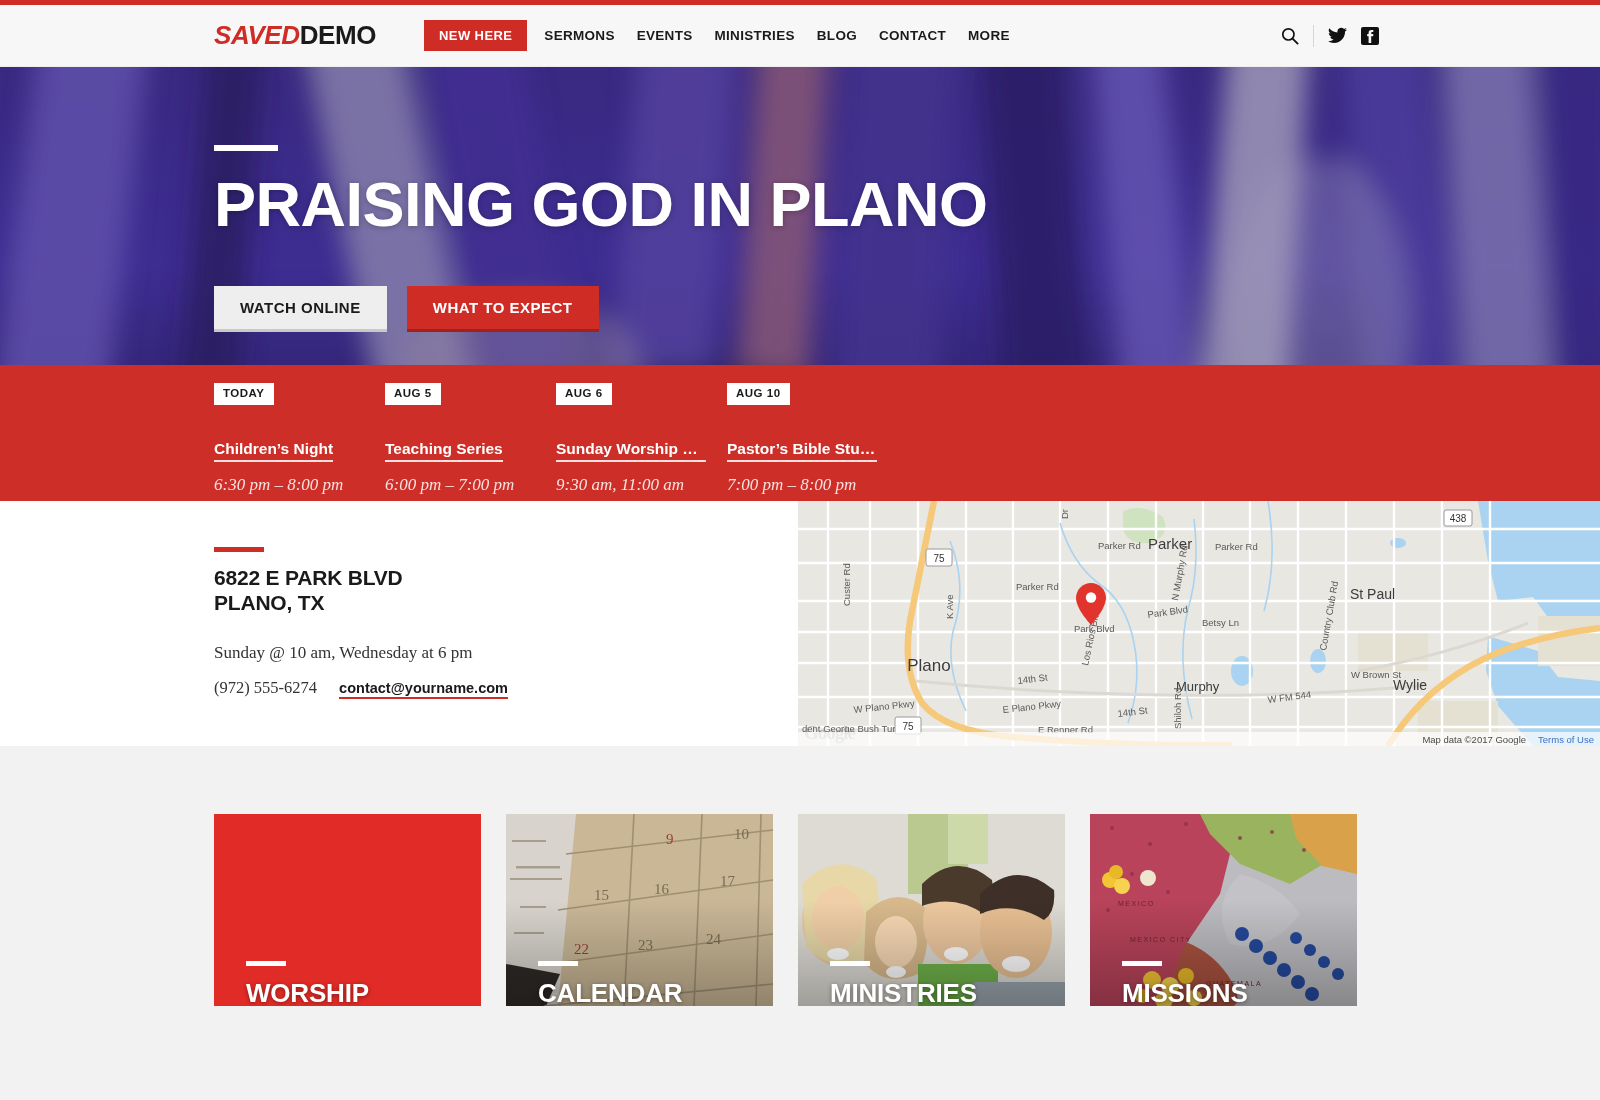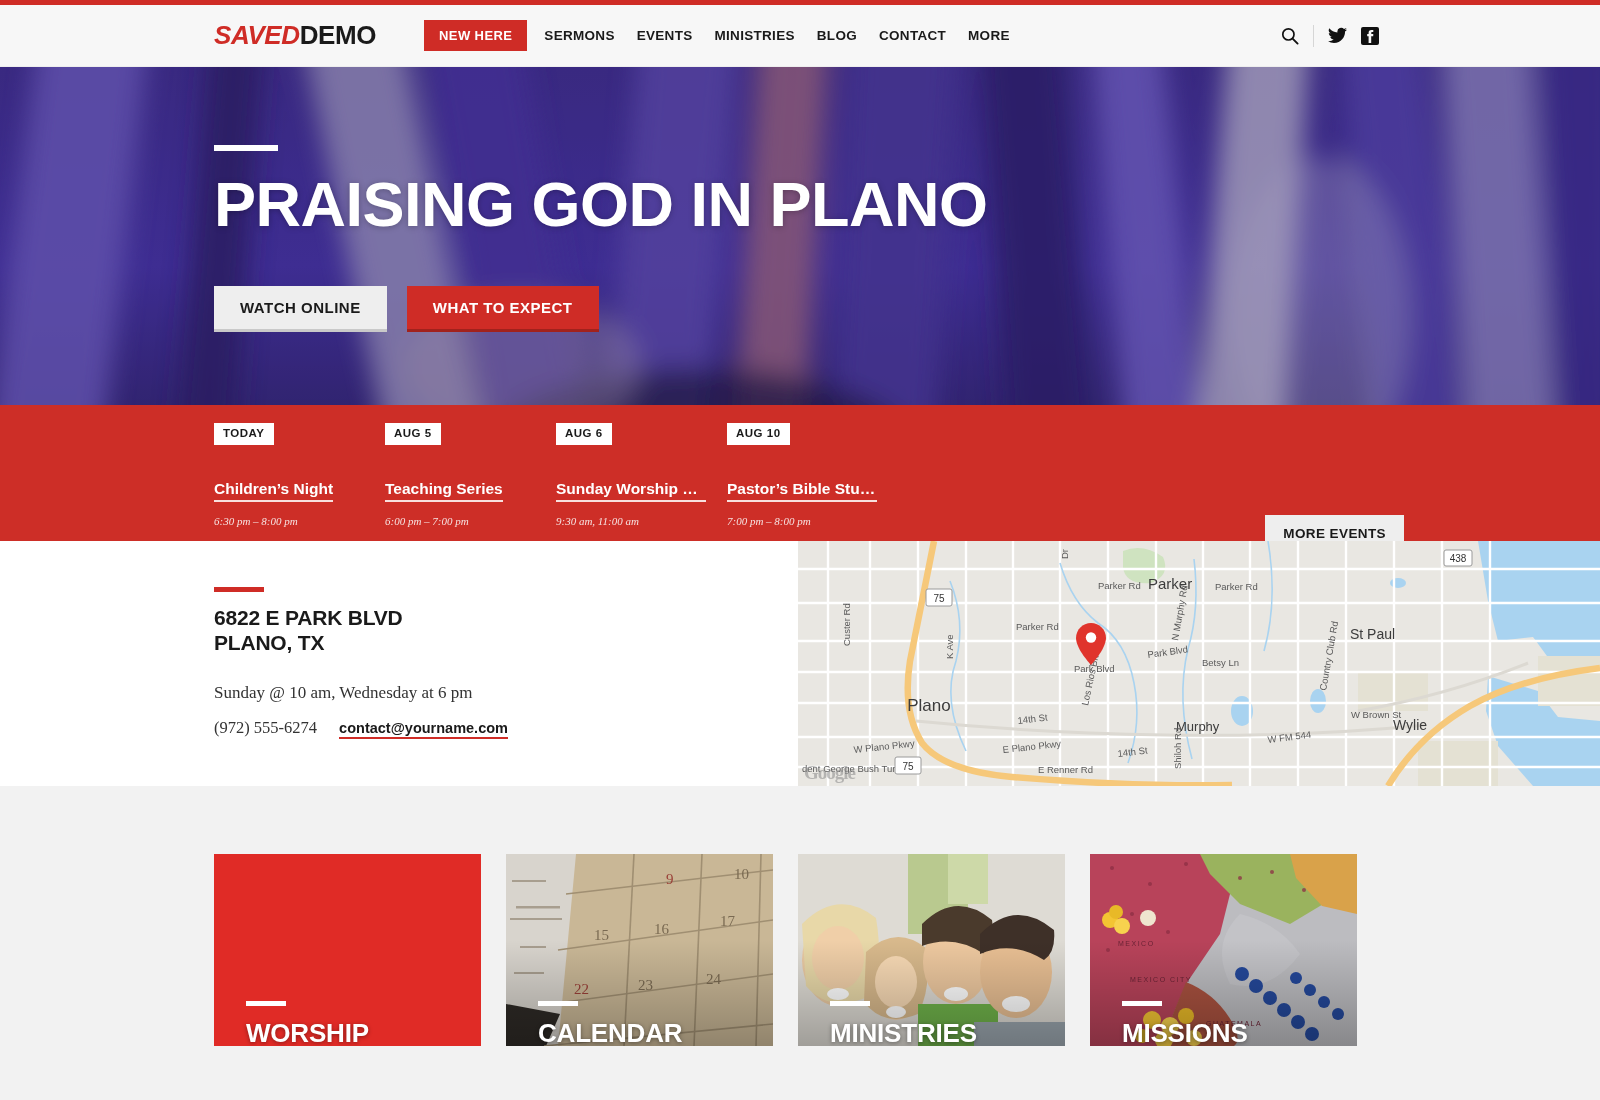--- a/index.html
+++ b/index.html
@@ -38,21 +38,21 @@
   .nav-item:last-child { margin-right:0; }
 
   .header-right {
     margin-left:auto; display:flex; align-items:center; gap:14px; padding-right:200px;
   }
   .hdr-divider { width:1px; height:22px; background:#d6d6d6; }
   .icon-btn { cursor:pointer; display:flex; align-items:center; }
 
   
   .hero {
-    height:338px; position:relative; overflow:hidden;
+    height:298px; position:relative; overflow:hidden;
     background:#a21caf;
   }
   .hero-bg { position:absolute; inset:0; }
   .hero-inner {
     position:relative; z-index:3; padding:78px 0 0 214px;
   }
   .hero-dash { width:64px; height:6px; background:#ffffff; margin-bottom:22px; }
   .hero-title {
     font-size:63px; font-weight:bold; color:#fff; letter-spacing:-0.5px;
     line-height:1; text-shadow:0 1px 6px rgba(0,0,0,.25);
@@ -84,21 +84,21 @@
     padding:5px 9px; line-height:1;
   }
   .ev-title {
     margin-top:35px; font-size:15.5px; font-weight:bold; color:#fff;
     border-bottom:2px solid rgba(255,255,255,.85); display:inline-block;
     padding-bottom:2px; cursor:pointer;
     max-width:150px; white-space:nowrap; overflow:hidden; text-overflow:ellipsis;
   }
   .ev-time {
     margin-top:9px; font-family:"Liberation Serif", serif; font-style:italic;
-    font-size:11px; color:#f6e2e1;
+    font-size:17px; color:#f6e2e1;
   }
   .more-events {
     position:absolute; right:196px; top:515px;
   }
   .btn-more {
     background:#eeeeee; color:#1a1a1a; font-size:13.5px; font-weight:bold;
     letter-spacing:0.4px; padding:12px 18px; line-height:1; cursor:pointer;
     border-bottom:3px solid #c9c9c9;
   }
 
@@ -385,20 +385,24 @@
 
     <div class="pin">
       <svg width="30" height="42" viewBox="0 0 30 42">
           <path d="M15 0C6.7 0 0 6.7 0 15c0 11 15 27 15 27s15-16 15-27C30 6.7 23.3 0 15 0z" fill="#e0342c"></path>
           <circle cx="15" cy="14.5" r="5.2" fill="#fff"></circle>
         </svg>
     </div>
 
     <div class="g-logo">Google</div>
 
+    <div class="map-credit">
+      <span>Map data ©2017 Google</span>
+      <span class="terms">Terms of Use</span>
+    </div>
   </div>
 </div>
 
 <div class="cards">
 
   <div class="card">
     <div class="card-bg" style="background:#e02b26;"></div>
     <div class="card-foot">
       <div class="card-dash"></div>
       <div class="card-title">WORSHIP</div>

